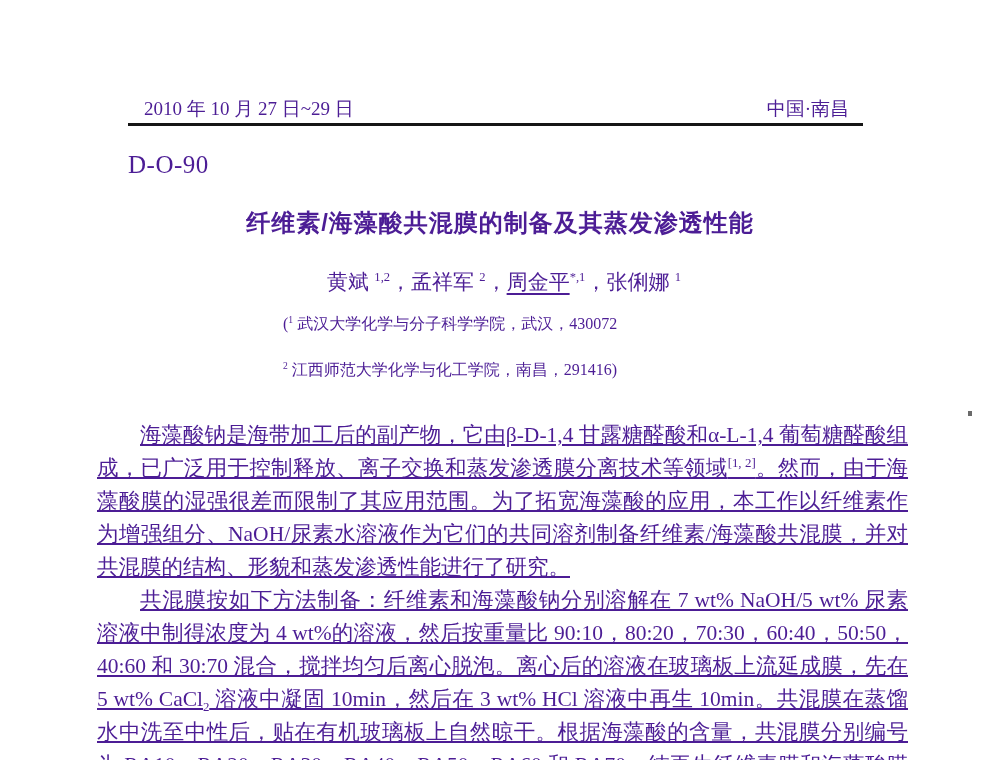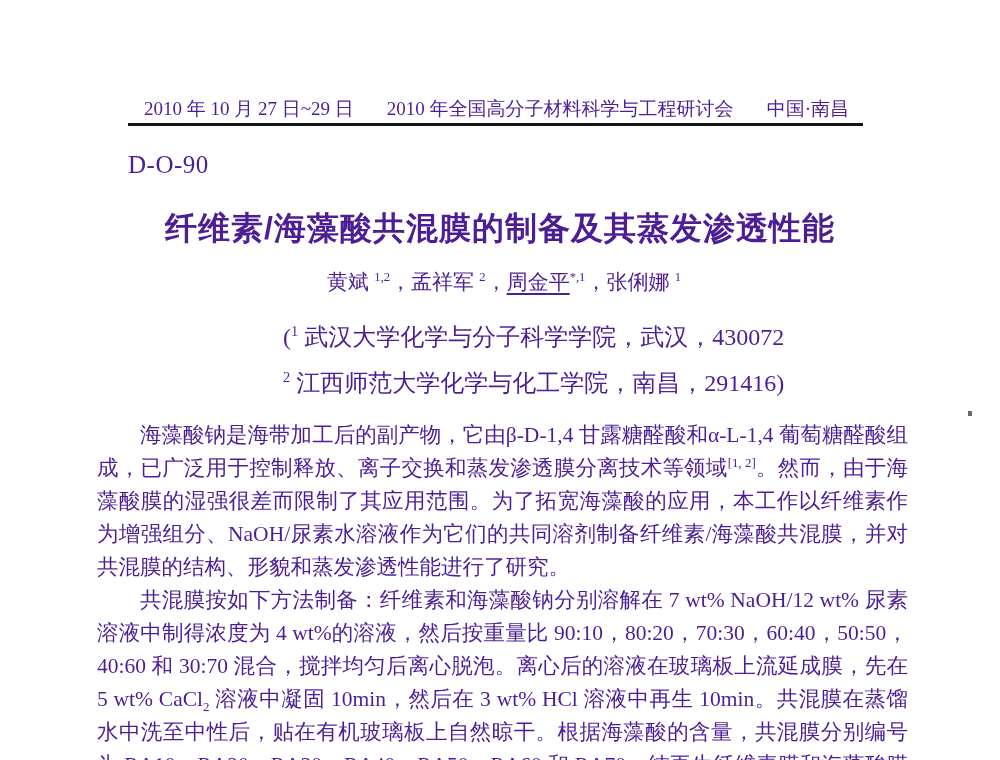--- a/index.html
+++ b/index.html
@@ -33,78 +33,77 @@
     position: absolute;
     top: 151px; left: 128px;
     font-size: 25px;
     letter-spacing: 0.5px;
   }
   .title {
     position: absolute;
     top: 207px; left: 0; width: 1000px;
     margin: 0;
     text-align: center;
-    font-size: 32px;
+    font-size: 24px;
     font-weight: bold;
     font-family: "Liberation Sans", "DejaVu Sans", sans-serif;
     letter-spacing: 1px;
   }
   .authors {
     position: absolute;
     top: 268px; left: 4px; width: 1000px;
     text-align: center;
     font-size: 21px;
   }
   .affils {
     position: absolute;
-    top: 321px; left: 283px;
-    font-size: 24px;
+    top: 314px; left: 283px;
+    font-size: 16px;
   }
   .affil { height: 46px; }
   .body {
     position: absolute;
     top: 419px; left: 97px; width: 811px;
     font-size: 21.5px;
     line-height: 33px;
     text-align: justify;
   }
-  .para { margin: 0; text-indent: 2em; }
+  .para { margin: 0; text-indent: 2em; text-decoration: underline; }
   sup { font-size: 0.6em; vertical-align: super; line-height: 0; }
   sub { font-size: 0.6em; vertical-align: sub; line-height: 0; }
   .u { text-decoration: underline; text-underline-offset: 4px; }
   .speck {
     position: absolute;
     left: 968px; top: 411px; width: 4px; height: 5px;
     background: #6a6a6a;
   }
 </style>
 </head>
 <body>
 
 <div class="page">
 
   <header class="hdr">
     <span>2010 年 10 月 27 日~29 日</span>
-    <span>2010 年全国高分子材料科学与工程研讨会</span>
     <span>中国·南昌</span>
   </header>
 
   <div class="rule"></div>
 
   <div class="pid">D-O-90</div>
 
   <h1 class="title">纤维素/海藻酸共混膜的制备及其蒸发渗透性能</h1>
 
   <div class="authors"><span>黄斌 </span><sup>1,2</sup><span>，孟祥军 </span><sup>2</sup><span>，</span><span class="u">周金平</span><sup>*,1</sup><span>，张俐娜 </span><sup>1</sup></div>
 
   <div class="affils">
     <div class="affil"><span>(</span><sup>1</sup><span> 武汉大学化学与分子科学学院，武汉，430072</span></div>
     <div class="affil"><sup>2</sup><span> 江西师范大学化学与化工学院，南昌，291416)</span></div>
   </div>
 
   <div class="body">
     <p class="para"><span>海藻酸钠是海带加工后的副产物，它由β-D-1,4 甘露糖醛酸和α-L-1,4 葡萄糖醛酸组成，已广泛用于控制释放、离子交换和蒸发渗透膜分离技术等领域</span><sup>[1, 2]</sup><span>。然而，由于海藻酸膜的湿强很差而限制了其应用范围。为了拓宽海藻酸的应用，本工作以纤维素作为增强组分、NaOH/尿素水溶液作为它们的共同溶剂制备纤维素/海藻酸共混膜，并对共混膜的结构、形貌和蒸发渗透性能进行了研究。</span></p>
-    <p class="para"><span>共混膜按如下方法制备：纤维素和海藻酸钠分别溶解在 7 wt% NaOH/12 wt% 尿素溶液中制得浓度为 4 wt%的溶液，然后按重量比 90:10，80:20，70:30，60:40，50:50，40:60 和 30:70 混合，搅拌均匀后离心脱泡。离心后的溶液在玻璃板上流延成膜，先在 5 wt% CaCl</span><sub>2</sub><span> 溶液中凝固 10min，然后在 3 wt% HCl 溶液中再生 10min。共混膜在蒸馏水中洗至中性后，贴在有机玻璃板上自然晾干。根据海藻酸的含量，共混膜分别编号为 RA10、RA20、RA30、RA40、RA50、RA60 和 RA70。纯再生纤维素膜和海藻酸膜按同样方法制备，分别编号为 RC 和 AL</span></p>
+    <p class="para"><span>共混膜按如下方法制备：纤维素和海藻酸钠分别溶解在 7 wt% NaOH/5 wt% 尿素溶液中制得浓度为 4 wt%的溶液，然后按重量比 90:10，80:20，70:30，60:40，50:50，40:60 和 30:70 混合，搅拌均匀后离心脱泡。离心后的溶液在玻璃板上流延成膜，先在 5 wt% CaCl</span><sub>2</sub><span> 溶液中凝固 10min，然后在 3 wt% HCl 溶液中再生 10min。共混膜在蒸馏水中洗至中性后，贴在有机玻璃板上自然晾干。根据海藻酸的含量，共混膜分别编号为 RA10、RA20、RA30、RA40、RA50、RA60 和 RA70。纯再生纤维素膜和海藻酸膜按同样方法制备，分别编号为 RC 和 AL</span></p>
   </div>
 
   <div class="speck"></div>
 
 </div>
 
 </body></html>

